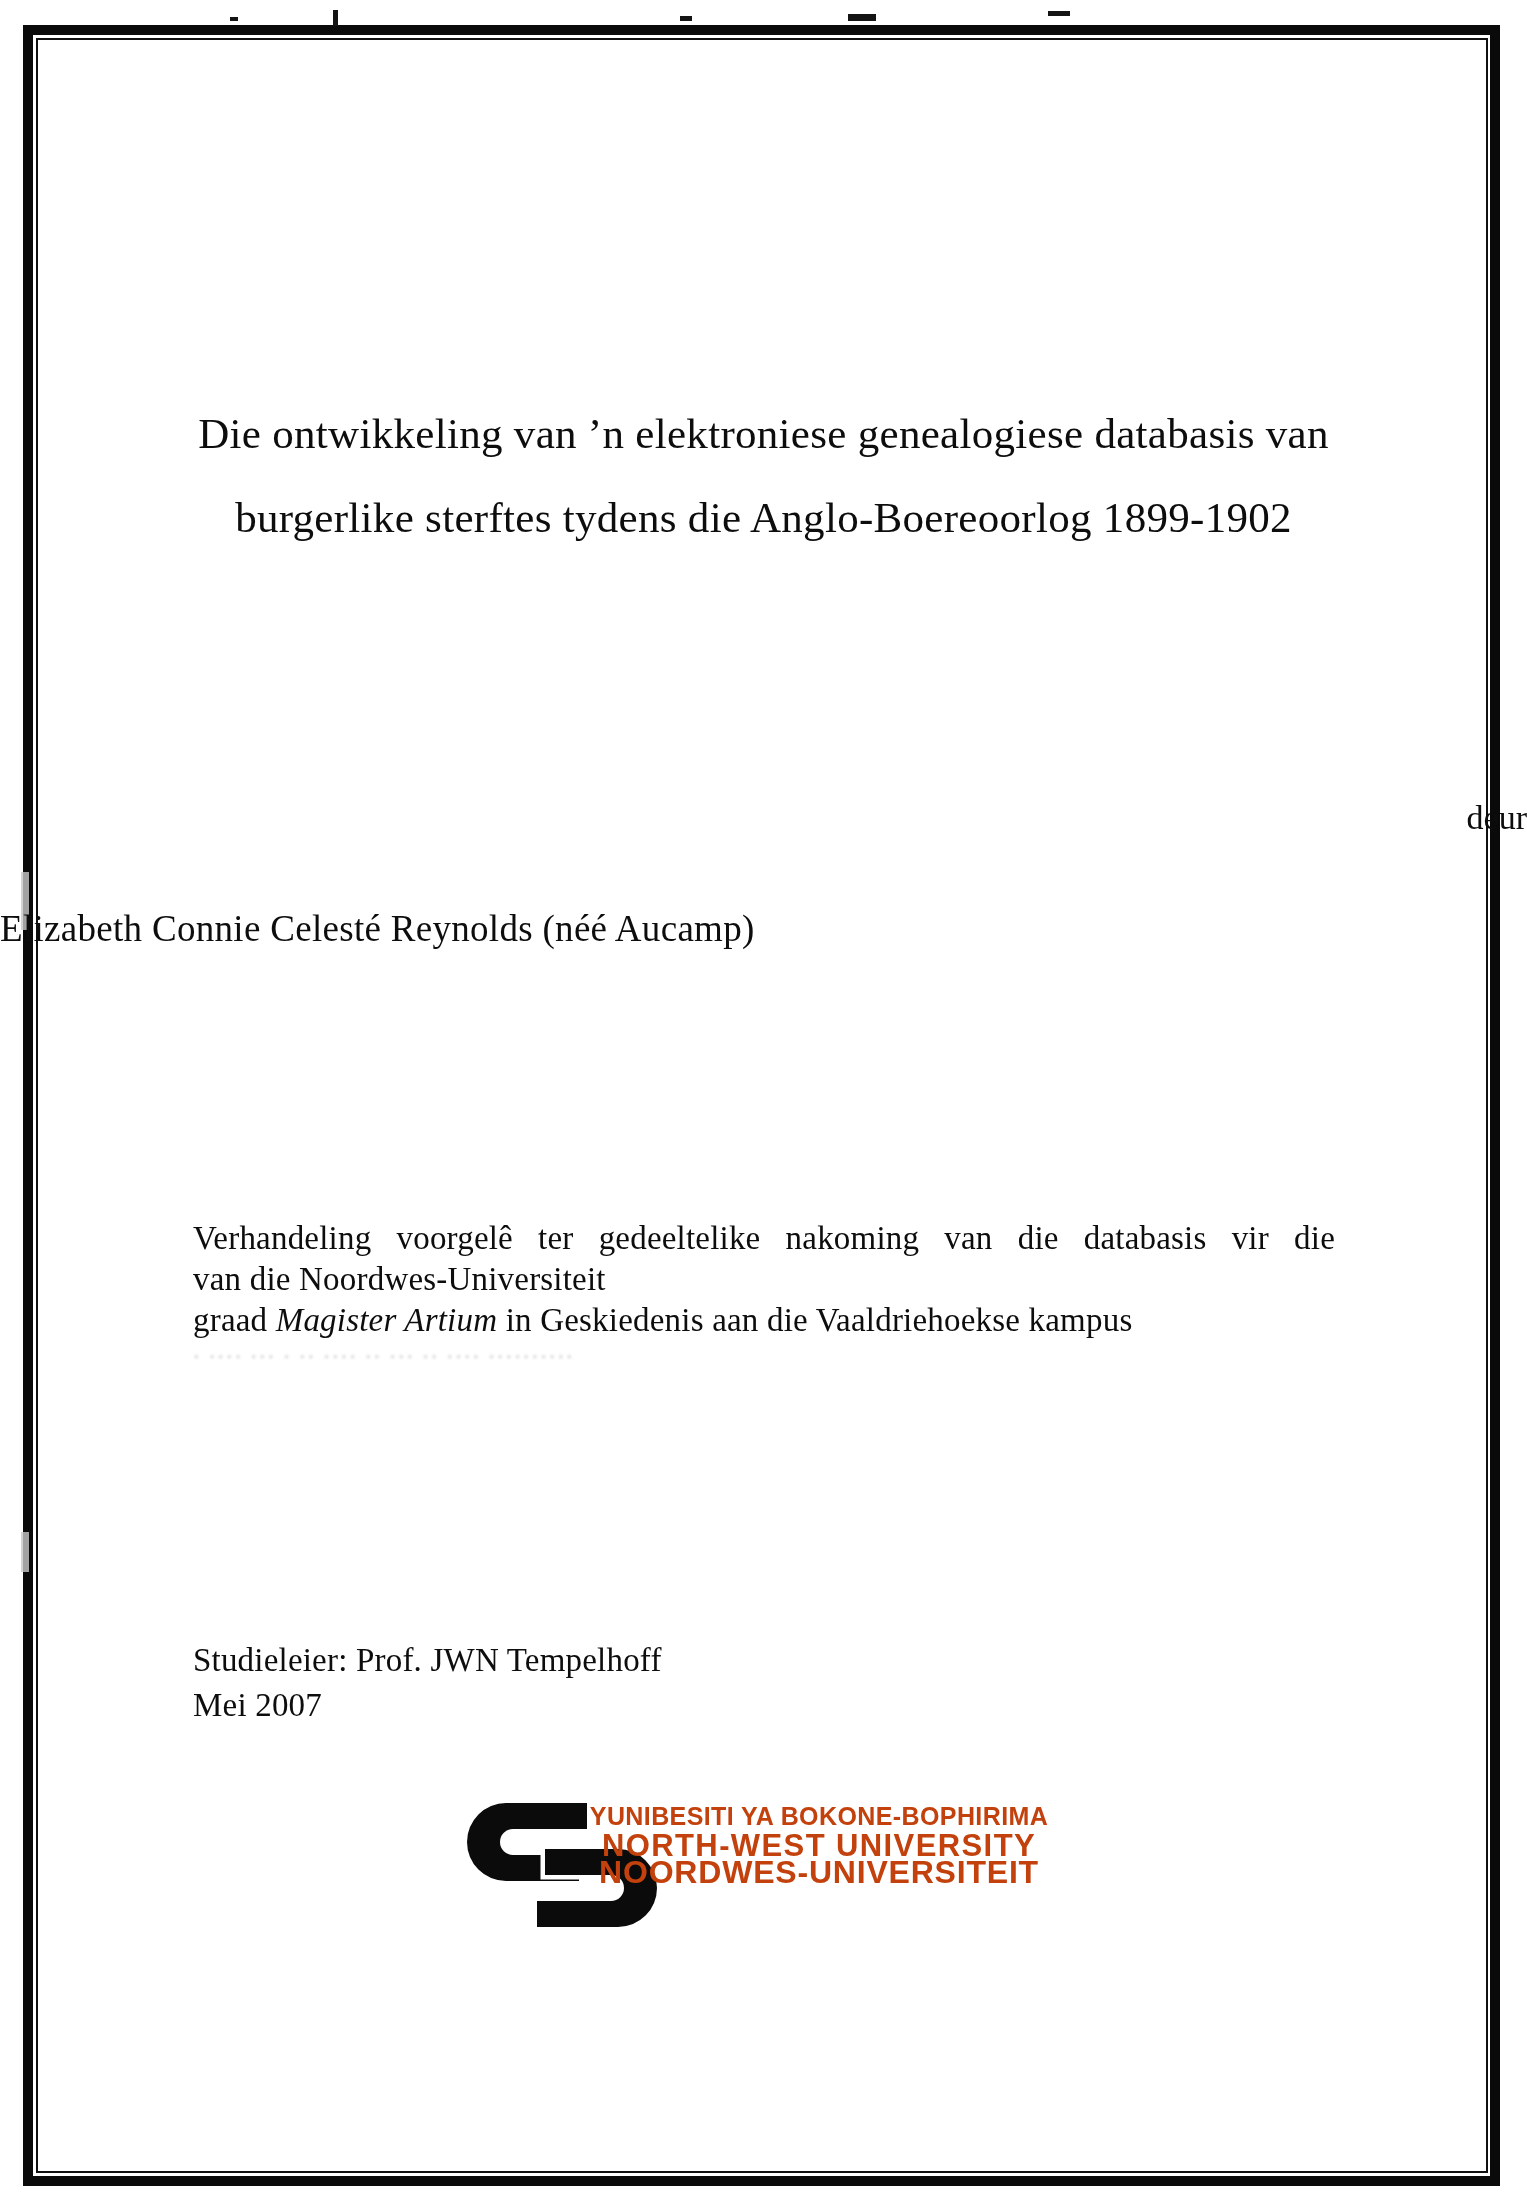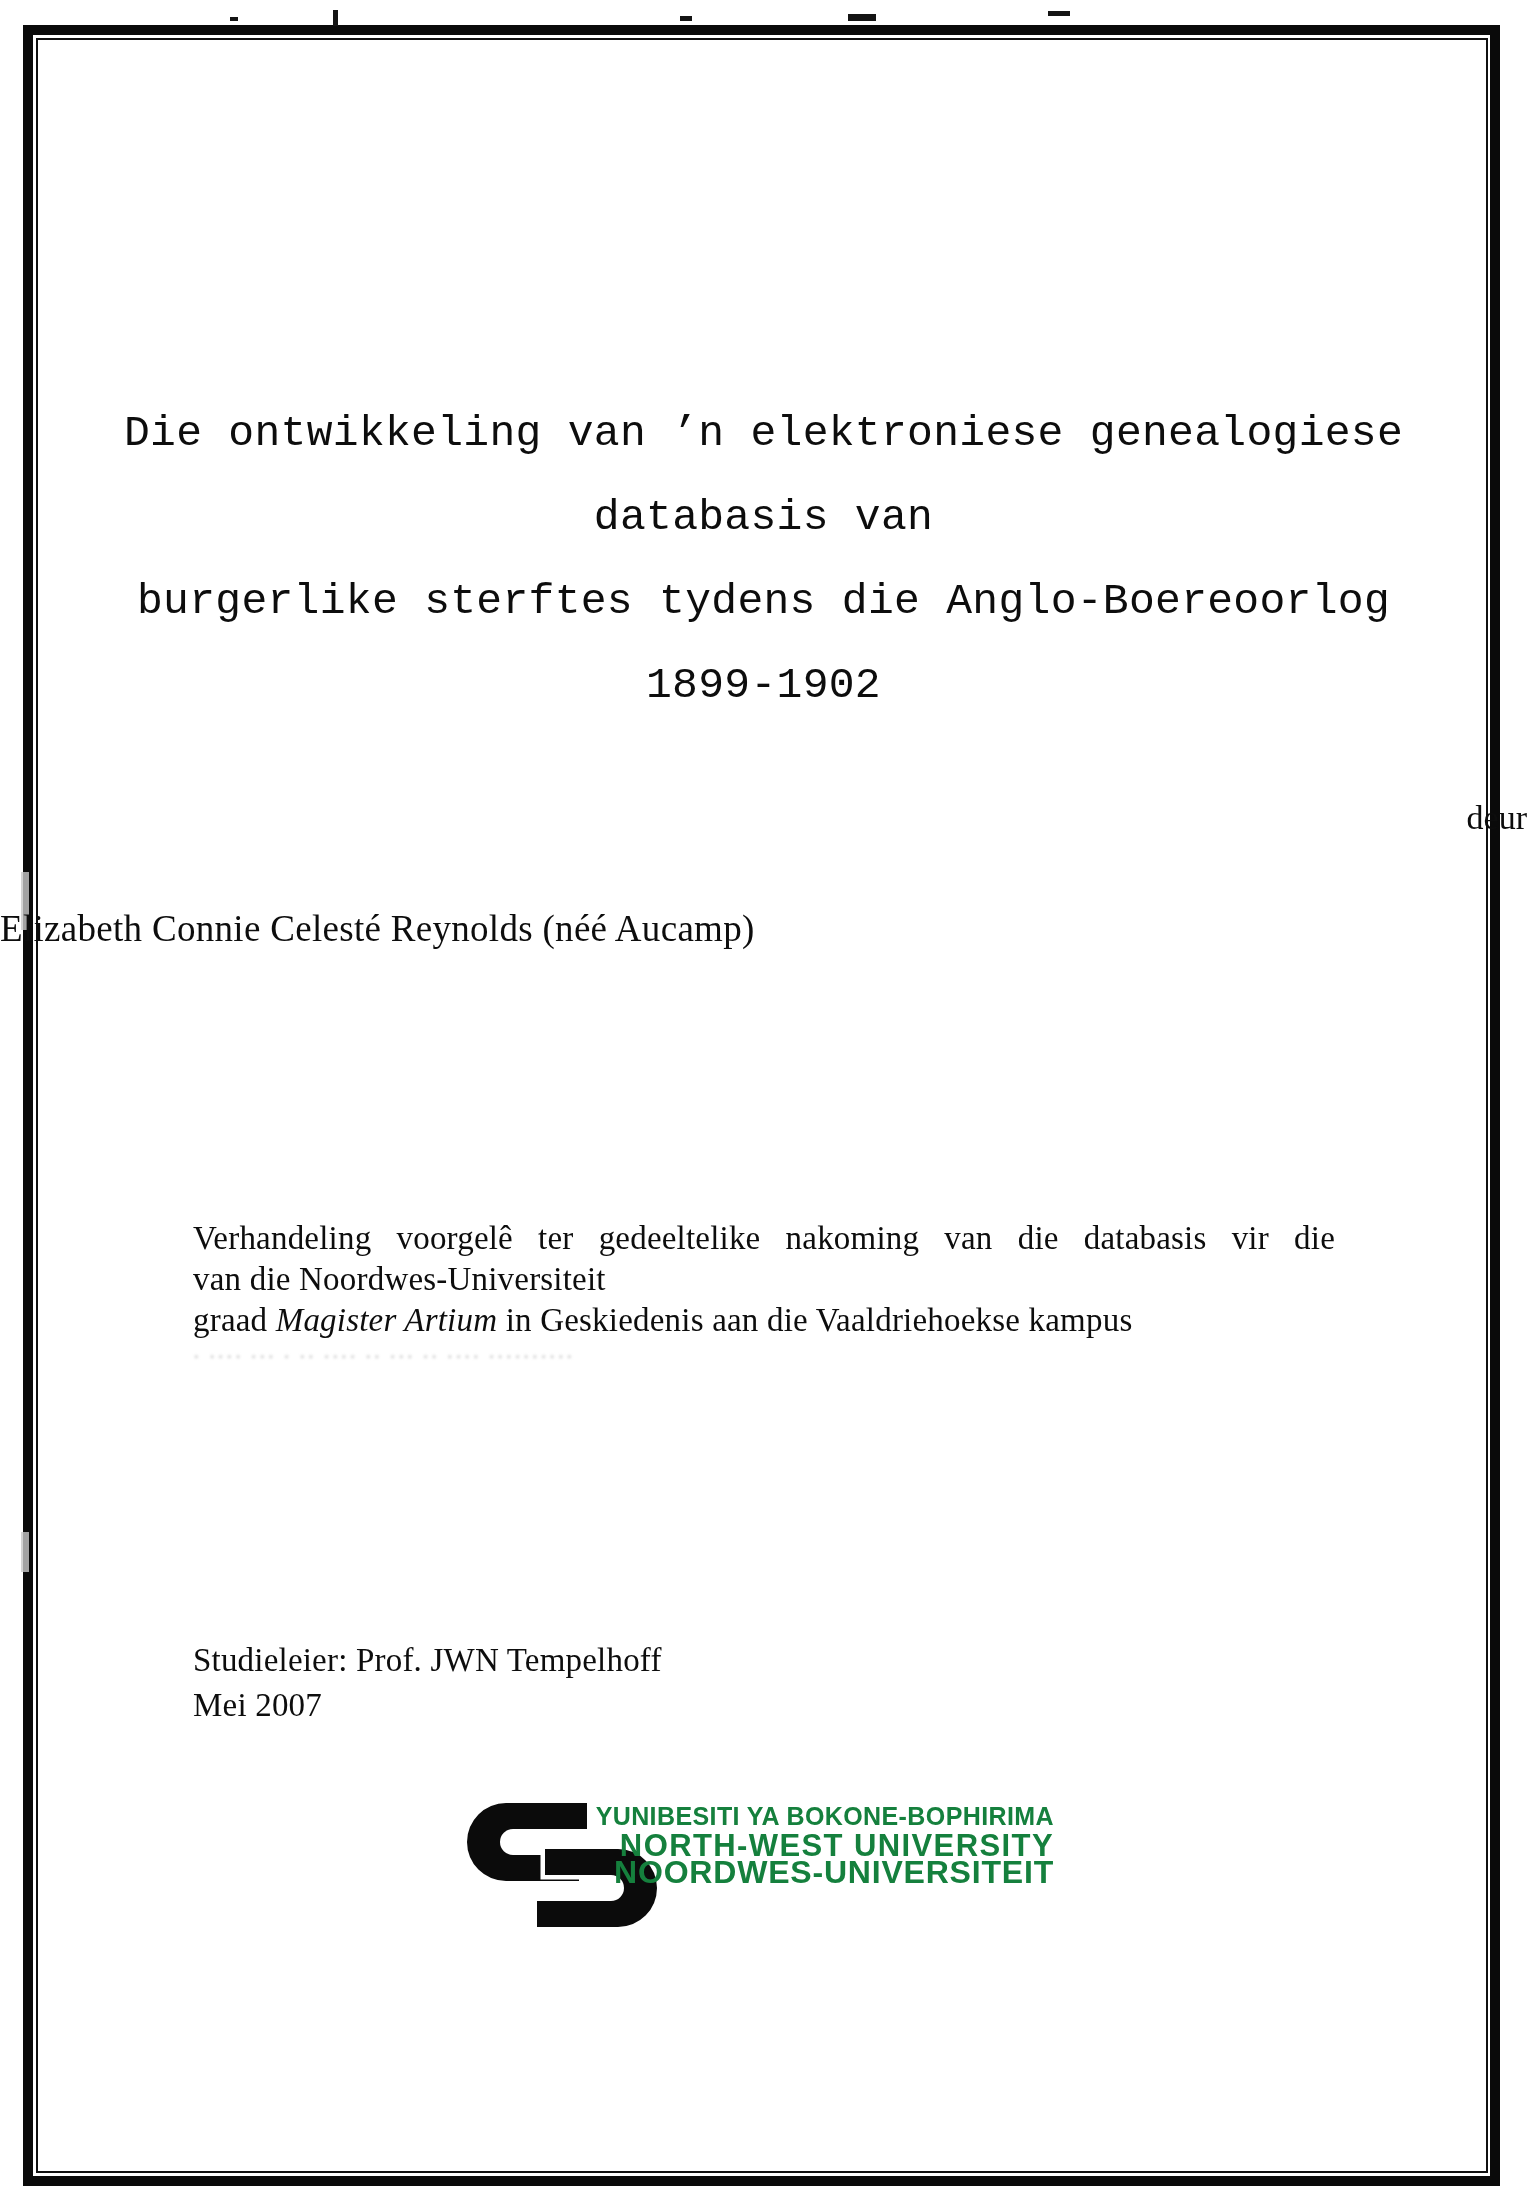--- a/index.html
+++ b/index.html
@@ -33,21 +33,20 @@
   }
   .title {
     position: absolute;
     left: 95px; right: 95px; top: 392px;
     margin: 0;
     font-size: 43px;
     font-weight: 400;
     line-height: 84px;
     text-align: center;
     letter-spacing: 0.3px;
-    font-family: Liberation Mono, monospace;
   }
   .title .tl { display: block; }
   .byline {
     position: absolute;
     left: 0; right: 0; top: 798px;
     text-align: right;
     font-size: 34px;
     line-height: 40px;
   }
   .author {
@@ -91,24 +90,24 @@
   
   .logo-mark {
     position: absolute;
     left: 467px; top: 1803px;
     width: 190px; height: 124px;
   }
   .logo-text {
     position: absolute;
     left: 584px; top: 1800px;
     width: 470px;
-    text-align: right;
+    text-align: center;
     font-family: "Liberation Sans", sans-serif;
     font-weight: 700;
-    color: #15803d;
+    color: #c2410c;
   }
   .logo-text .lt1 { font-size: 25px; line-height: 32px; letter-spacing: 0.4px; }
   .logo-text .lt2 { font-size: 31px; line-height: 27px; letter-spacing: 1.4px; }
   .logo-text .lt3 { font-size: 32px; line-height: 27px; letter-spacing: 0.8px; }
   
   .speck { position: absolute; background: #141414; }
   .sp1 { left: 333px; top: 10px;  width: 5px;  height: 16px; }
   .sp2 { left: 680px; top: 16px;  width: 12px; height: 5px; }
   .sp3 { left: 848px; top: 14px;  width: 28px; height: 7px; }
   .sp4 { left: 1048px; top: 11px; width: 22px; height: 5px; }

